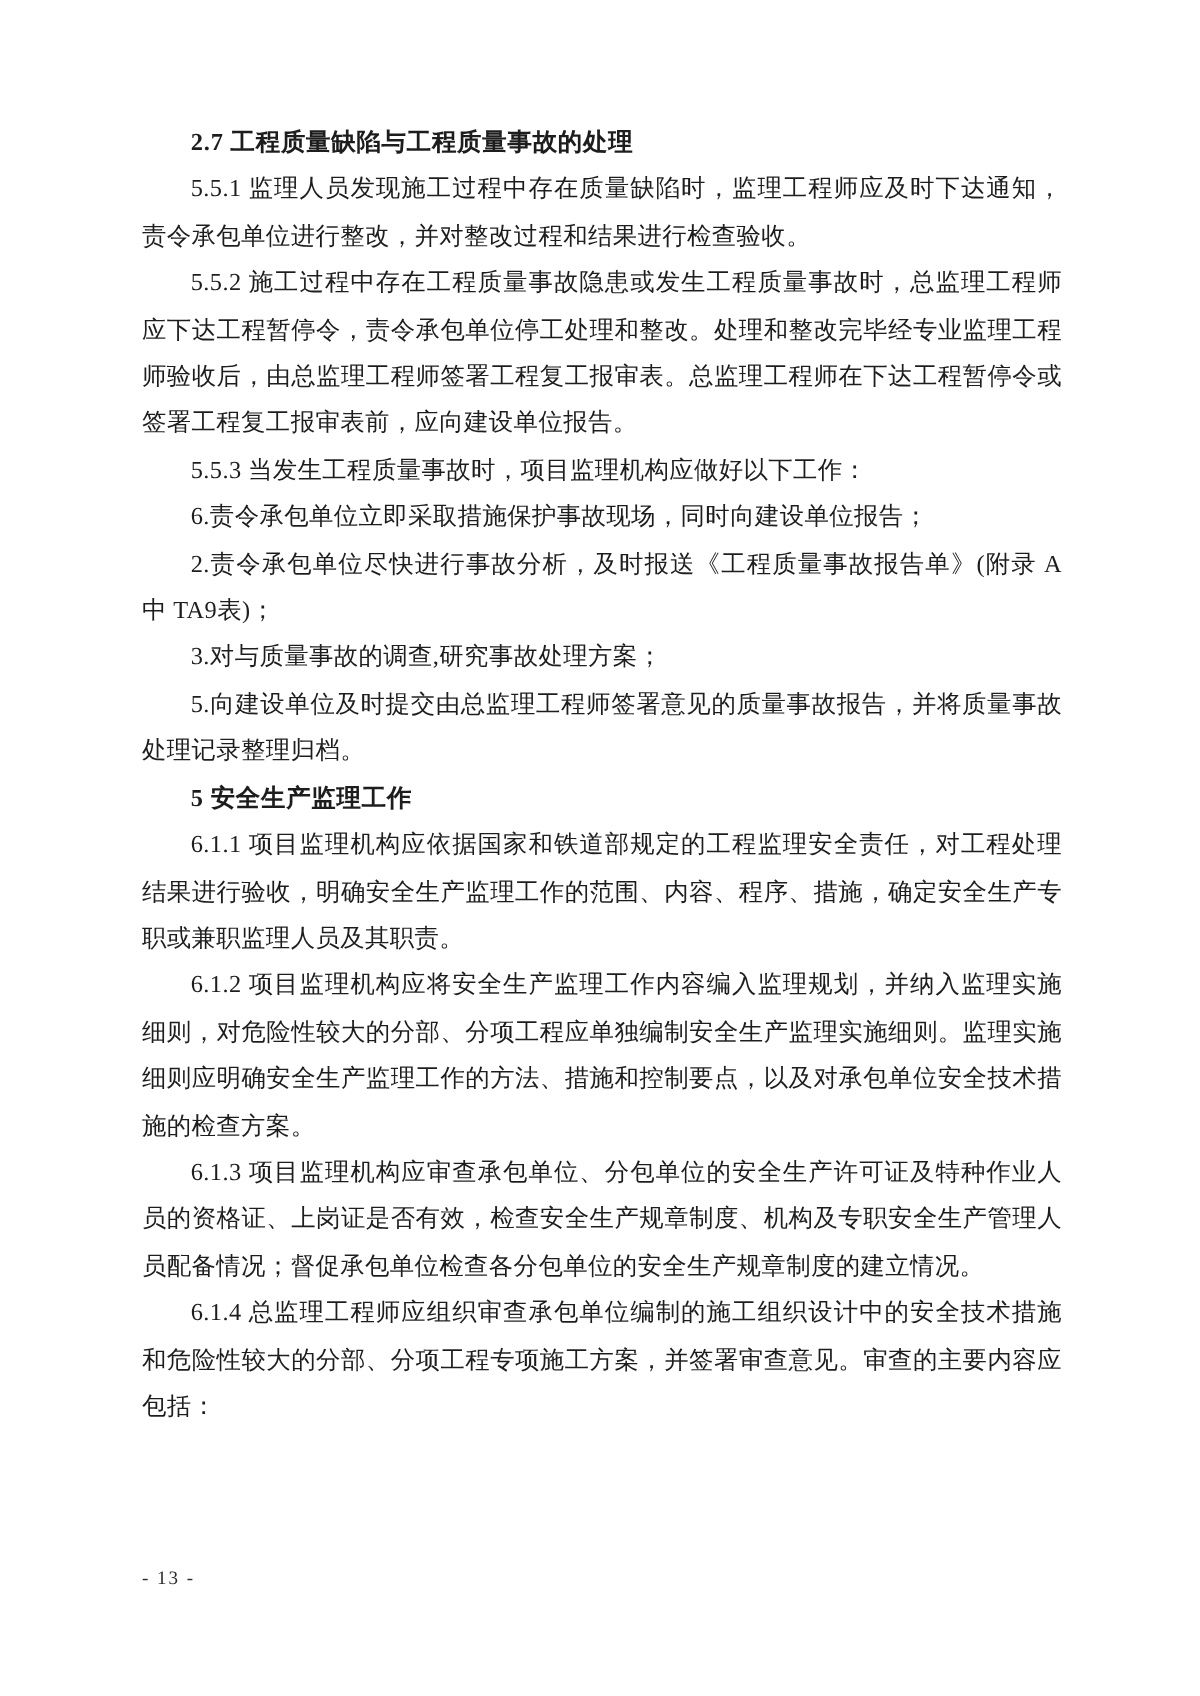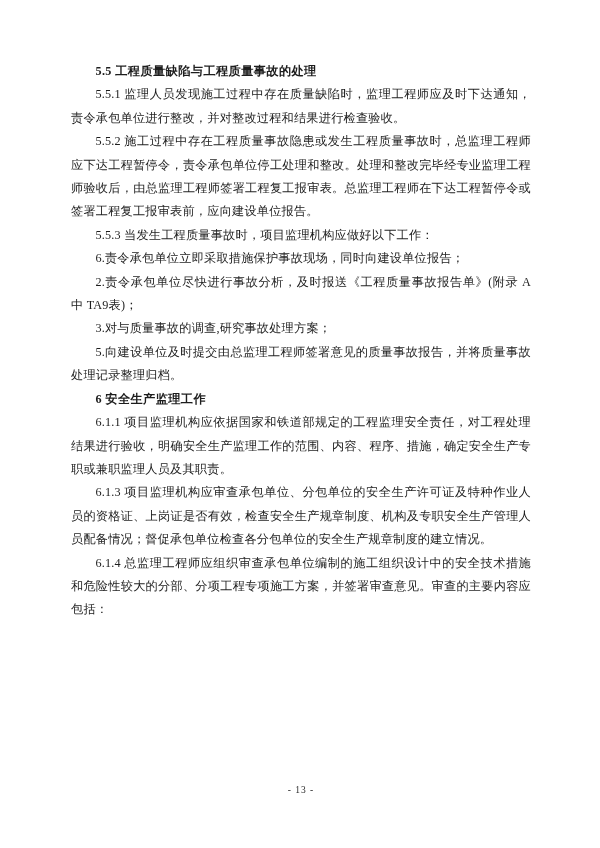--- a/index.html
+++ b/index.html
@@ -40,40 +40,41 @@
   }
   .para.heading {
     font-weight: bold;
     letter-spacing: 0.4px;
   }
   .page-footer {
     position: absolute;
     top: 785px;
     left: 71px;
     width: 460px;
-    text-align: center;
+    text-align: left;
     font-size: 9.5px;
     letter-spacing: 1px;
     color: #2a2a2a;
   }
 </style>
 </head>
 <body>
 
 <main class="page">
   <section class="doc-body">
-      <p class="para heading">5.5  工程质量缺陷与工程质量事故的处理</p>
+      <p class="para heading">2.7  工程质量缺陷与工程质量事故的处理</p>
       <p class="para">5.5.1 监理人员发现施工过程中存在质量缺陷时，监理工程师应及时下达通知，责令承包单位进行整改，并对整改过程和结果进行检查验收。</p>
       <p class="para">5.5.2  施工过程中存在工程质量事故隐患或发生工程质量事故时，总监理工程师应下达工程暂停令，责令承包单位停工处理和整改。处理和整改完毕经专业监理工程师验收后，由总监理工程师签署工程复工报审表。总监理工程师在下达工程暂停令或签署工程复工报审表前，应向建设单位报告。</p>
       <p class="para">5.5.3  当发生工程质量事故时，项目监理机构应做好以下工作：</p>
       <p class="para">6.责令承包单位立即采取措施保护事故现场，同时向建设单位报告；</p>
       <p class="para">2.责令承包单位尽快进行事故分析，及时报送《工程质量事故报告单》(附录 A 中 TA9表)；</p>
       <p class="para">3.对与质量事故的调查,研究事故处理方案；</p>
       <p class="para">5.向建设单位及时提交由总监理工程师签署意见的质量事故报告，并将质量事故处理记录整理归档。</p>
-      <p class="para heading">6  安全生产监理工作</p>
+      <p class="para heading">5  安全生产监理工作</p>
       <p class="para">6.1.1  项目监理机构应依据国家和铁道部规定的工程监理安全责任，对工程处理结果进行验收，明确安全生产监理工作的范围、内容、程序、措施，确定安全生产专职或兼职监理人员及其职责。</p>
+      <p class="para">6.1.2  项目监理机构应将安全生产监理工作内容编入监理规划，并纳入监理实施细则，对危险性较大的分部、分项工程应单独编制安全生产监理实施细则。监理实施细则应明确安全生产监理工作的方法、措施和控制要点，以及对承包单位安全技术措施的检查方案。</p>
       <p class="para">6.1.3  项目监理机构应审查承包单位、分包单位的安全生产许可证及特种作业人员的资格证、上岗证是否有效，检查安全生产规章制度、机构及专职安全生产管理人员配备情况；督促承包单位检查各分包单位的安全生产规章制度的建立情况。</p>
       <p class="para">6.1.4  总监理工程师应组织审查承包单位编制的施工组织设计中的安全技术措施和危险性较大的分部、分项工程专项施工方案，并签署审查意见。审查的主要内容应包括：</p>
     </section>
   <div class="page-footer">
     <span>- 13 -</span>
   </div>
 </main>
 
 </body></html>

